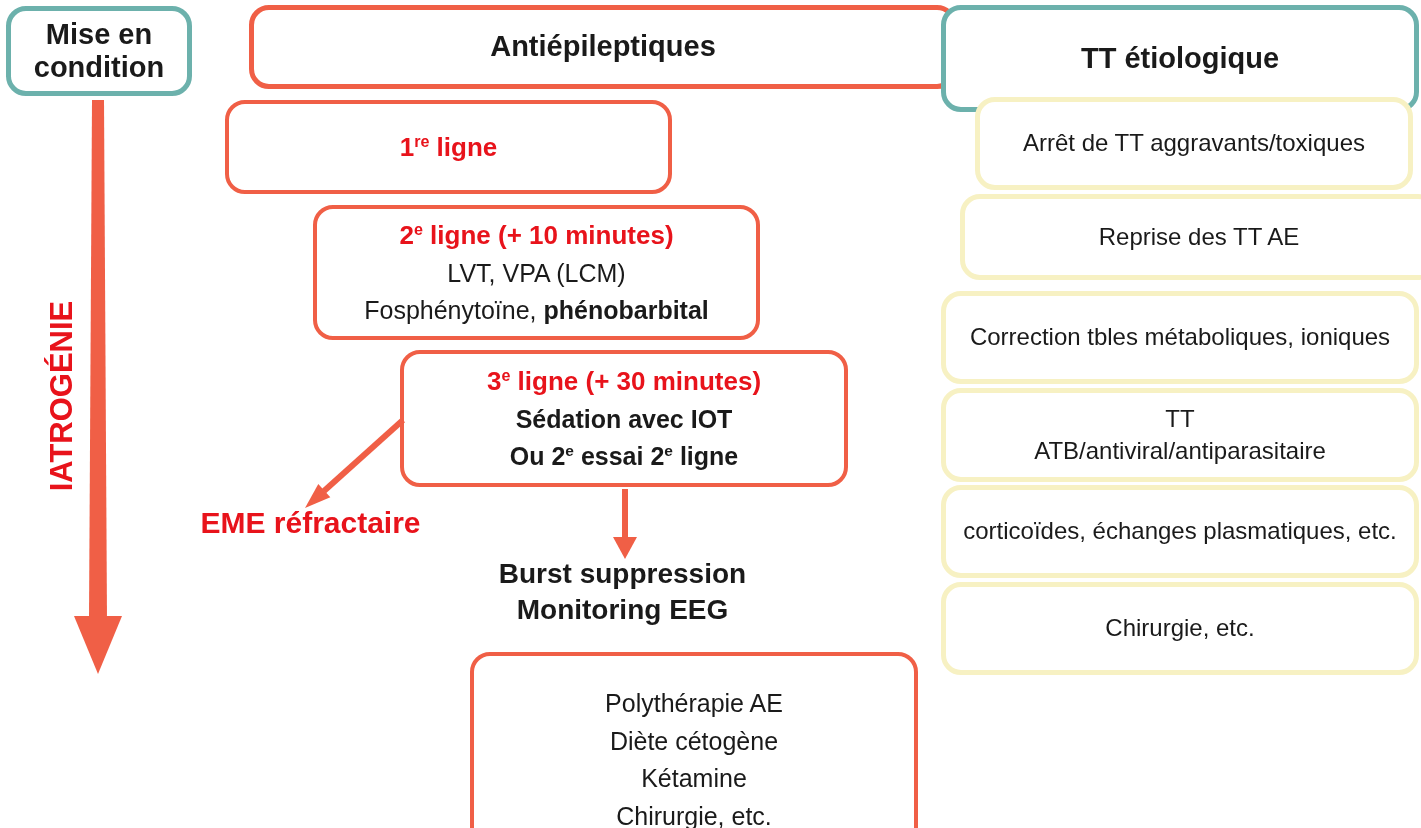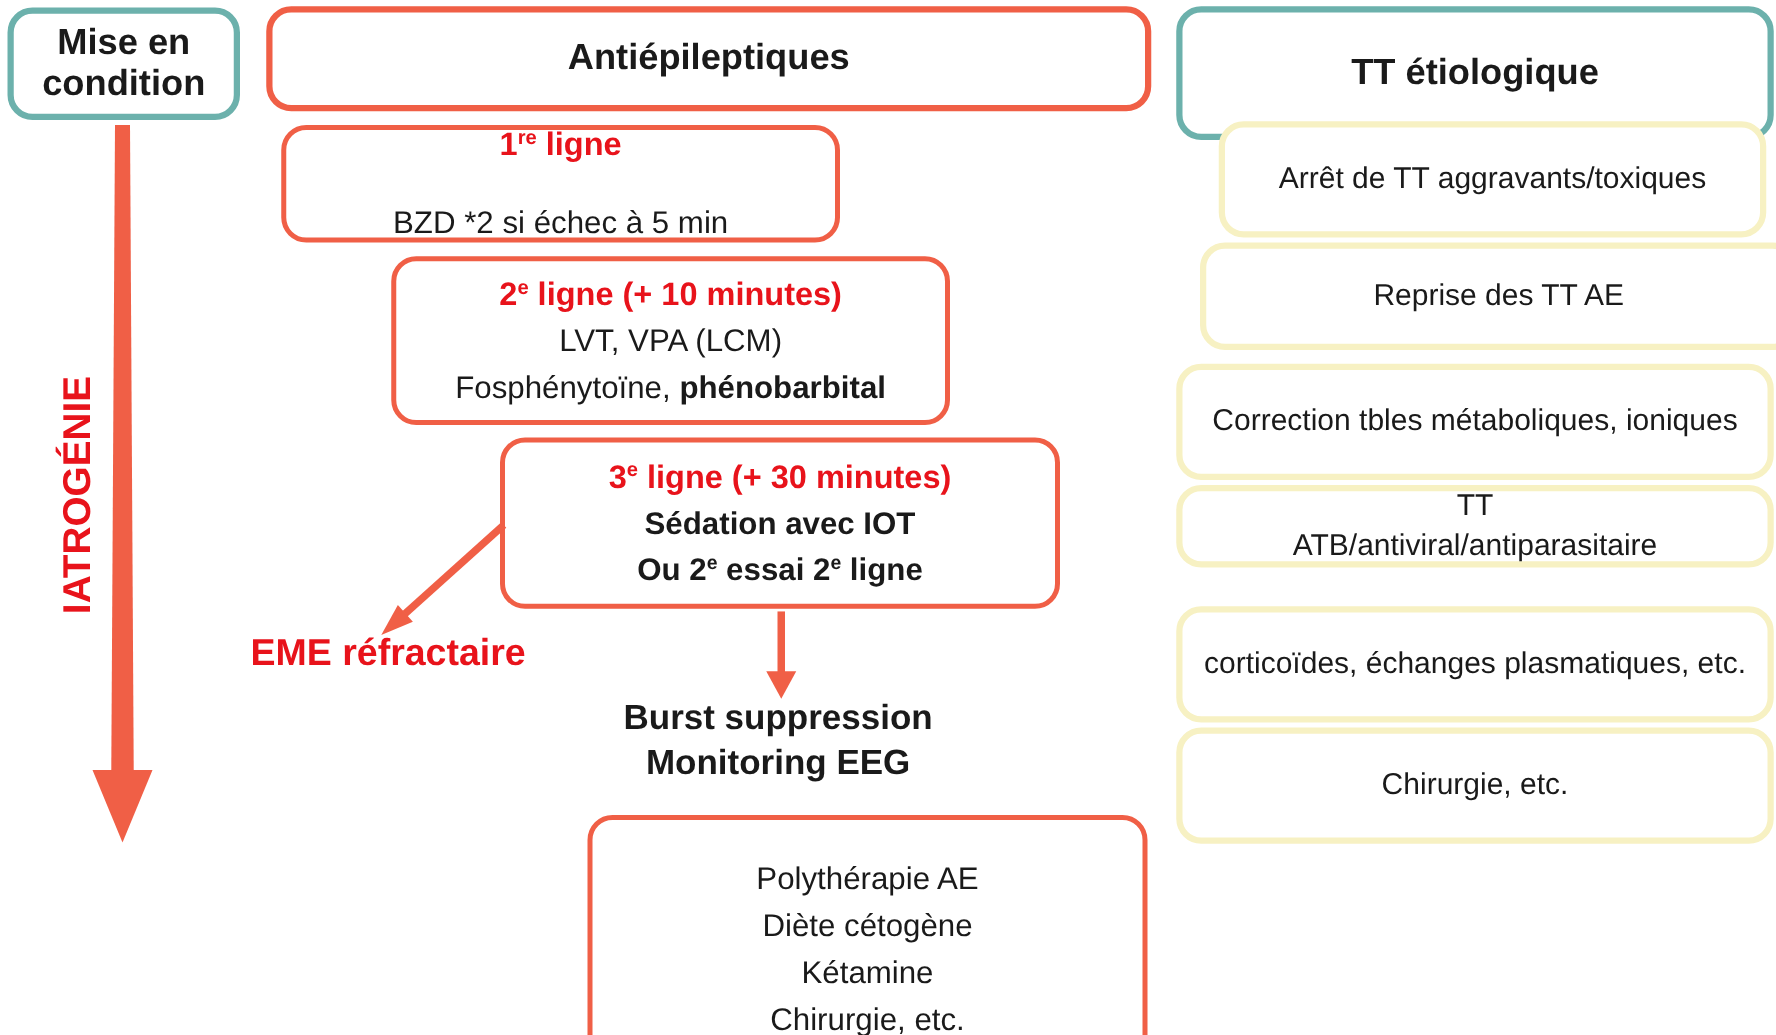--- a/index.html
+++ b/index.html
@@ -6,21 +6,21 @@
   #stage{
     position:relative;width:1421px;height:828px;background:#ffffff;
     font-family:"Liberation Sans","DejaVu Sans",sans-serif;color:#1a1a1a;overflow:hidden;border-radius:28px;
   }
   .box{
     position:absolute;background:#fff;border-radius:20px;
     display:flex;flex-direction:column;align-items:center;justify-content:center;
     text-align:center;box-sizing:border-box;
   }
   .teal{border:5px solid #6cb1ac;}
-  .coral-thick{border:5px solid #f05f46;}
+  .coral-thick{border:5px solid #f05f46;margin-left:36px;}
   .coral{border:4px solid #f05f46;}
   .yellow{border:5px solid #f7f1c3;}
   .hdr{font-size:29px;font-weight:bold;line-height:1.15;}
   .red-head{color:#e8131b;font-weight:bold;font-size:26px;line-height:1.5;}
   .body-line{font-size:25px;line-height:1.5;}
   .bold{font-weight:bold;}
   .sup{font-size:62%;position:relative;top:-0.55em;}
   .free-label{position:absolute;text-align:center;}
   .arrow-svg{position:absolute;}
   .etio{font-size:24px;line-height:1.35;}
@@ -42,21 +42,20 @@
 
   <div class="free-label" style="left:-43px;top:377px;width:212px;height:38px;
        transform:rotate(-90deg);font-size:31px;font-weight:bold;color:#e8131b;white-space:nowrap;">IATROGÉNIE</div>
 
   <div class="box coral-thick hdr" style="left:213px;top:5px;width:708px;height:84px;">
     <div>Antiépileptiques</div>
   </div>
 
   <div class="box coral" style="left:225px;top:100px;width:447px;height:94px;gap:25px;">
     <div class="red-head"><span>1</span><span class="sup">re</span><span> ligne</span></div>
-    <div class="body-line">BZD *2 si échec à 5 min</div>
   </div>
 
   <div class="box coral" style="left:313px;top:205px;width:447px;height:135px;">
     <div class="red-head"><span>2</span><span class="sup">e</span><span> ligne (+ 10 minutes)</span></div>
     <div class="body-line">LVT, VPA (LCM)</div>
     <div class="body-line"><span>Fosphénytoïne, </span><span class="bold">phénobarbital</span></div>
   </div>
 
   <div class="box coral" style="left:400px;top:350px;width:448px;height:137px;">
     <div class="red-head"><span>3</span><span class="sup">e</span><span> ligne (+ 30 minutes)</span></div>
@@ -97,21 +96,21 @@
   </div>
 
   <div class="box yellow etio" style="left:960px;top:194px;width:478px;height:86px;">
     <div>Reprise des TT AE</div>
   </div>
 
   <div class="box yellow etio" style="left:941px;top:291px;width:478px;height:93px;">
     <div>Correction tbles métaboliques, ioniques</div>
   </div>
 
-  <div class="box yellow etio" style="left:941px;top:388px;width:478px;height:66px;">
+  <div class="box yellow etio" style="left:941px;top:388px;width:478px;height:94px;">
     <div>TT</div>
     <div>ATB/antiviral/antiparasitaire</div>
   </div>
 
   <div class="box yellow etio" style="left:941px;top:485px;width:478px;height:93px;">
     <div>corticoïdes, échanges plasmatiques, etc.</div>
   </div>
 
   <div class="box yellow etio" style="left:941px;top:582px;width:478px;height:93px;">
     <div>Chirurgie, etc.</div>

